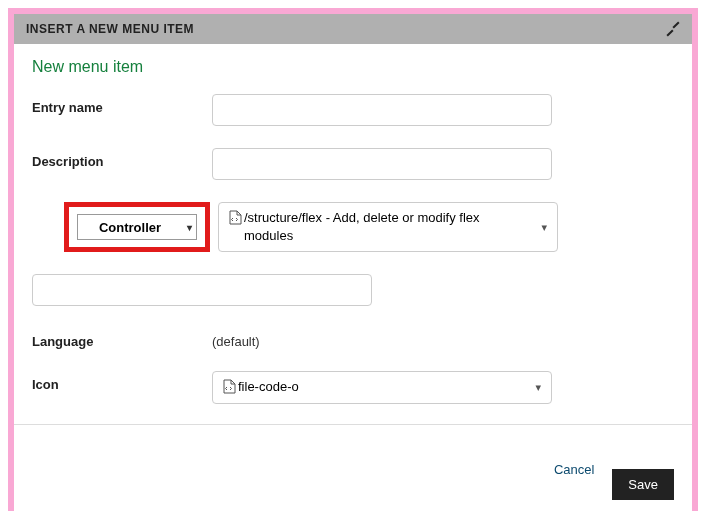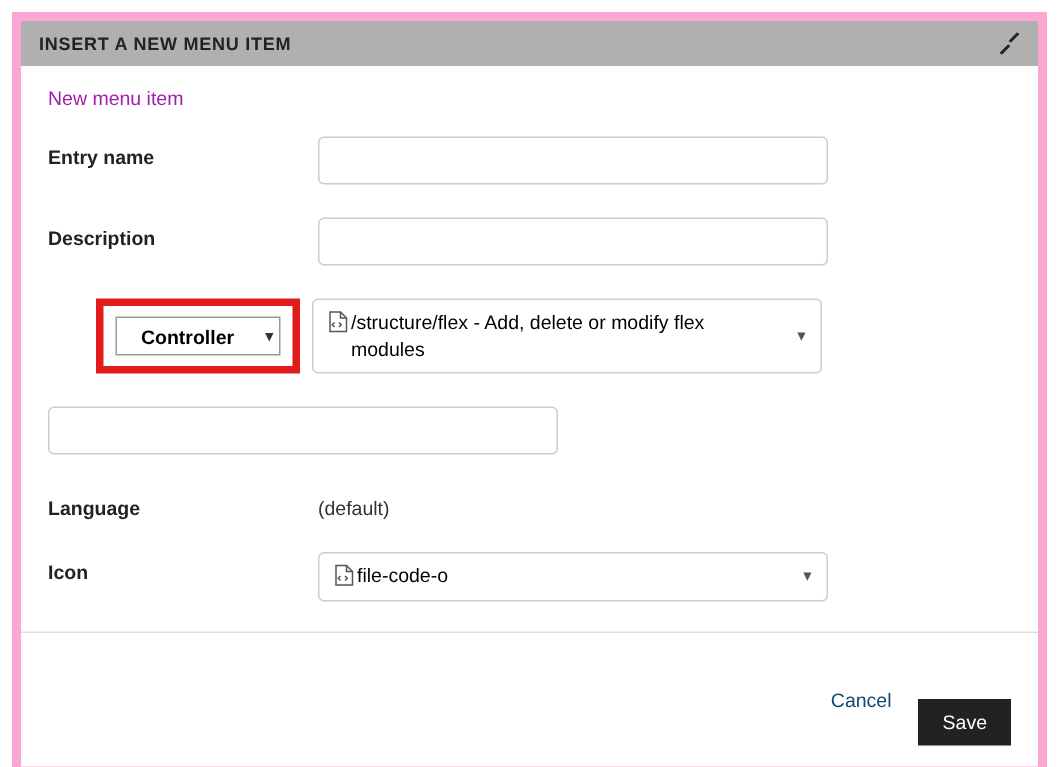--- a/index.html
+++ b/index.html
@@ -42,22 +42,22 @@
   }
   .collapse-icon::after {
     width: 8px; height: 2px; bottom: 2px; left: 0;
     transform: rotate(-45deg);
   }
   .panel-body {
     background: #fff;
     padding: 14px 18px 10px 18px;
   }
   .subtitle {
-    color: #a21caf;
-    font-size: 13px;
+    color: #15803d;
+    font-size: 16px;
     margin-bottom: 18px;
   }
   .form-row {
     display: flex;
     align-items: flex-start;
     margin-bottom: 22px;
   }
   .label-col {
     width: 180px;
     font-weight: bold;
@@ -83,21 +83,21 @@
   }
   .type-highlight {
     border: 5px solid #e11b1b;
     padding: 6px 8px;
     display: flex;
     align-items: center;
     margin-left: 32px;
     margin-right: 8px;
   }
   .type-select {
-    width: 110px;
+    width: 120px;
     height: 26px;
     border: 1px solid #999;
     background: #fff;
     font-size: 13px;
     font-weight: bold;
     text-align: center;
     cursor: pointer;
     padding-right: 14px;
     position: relative;
     display: flex;

